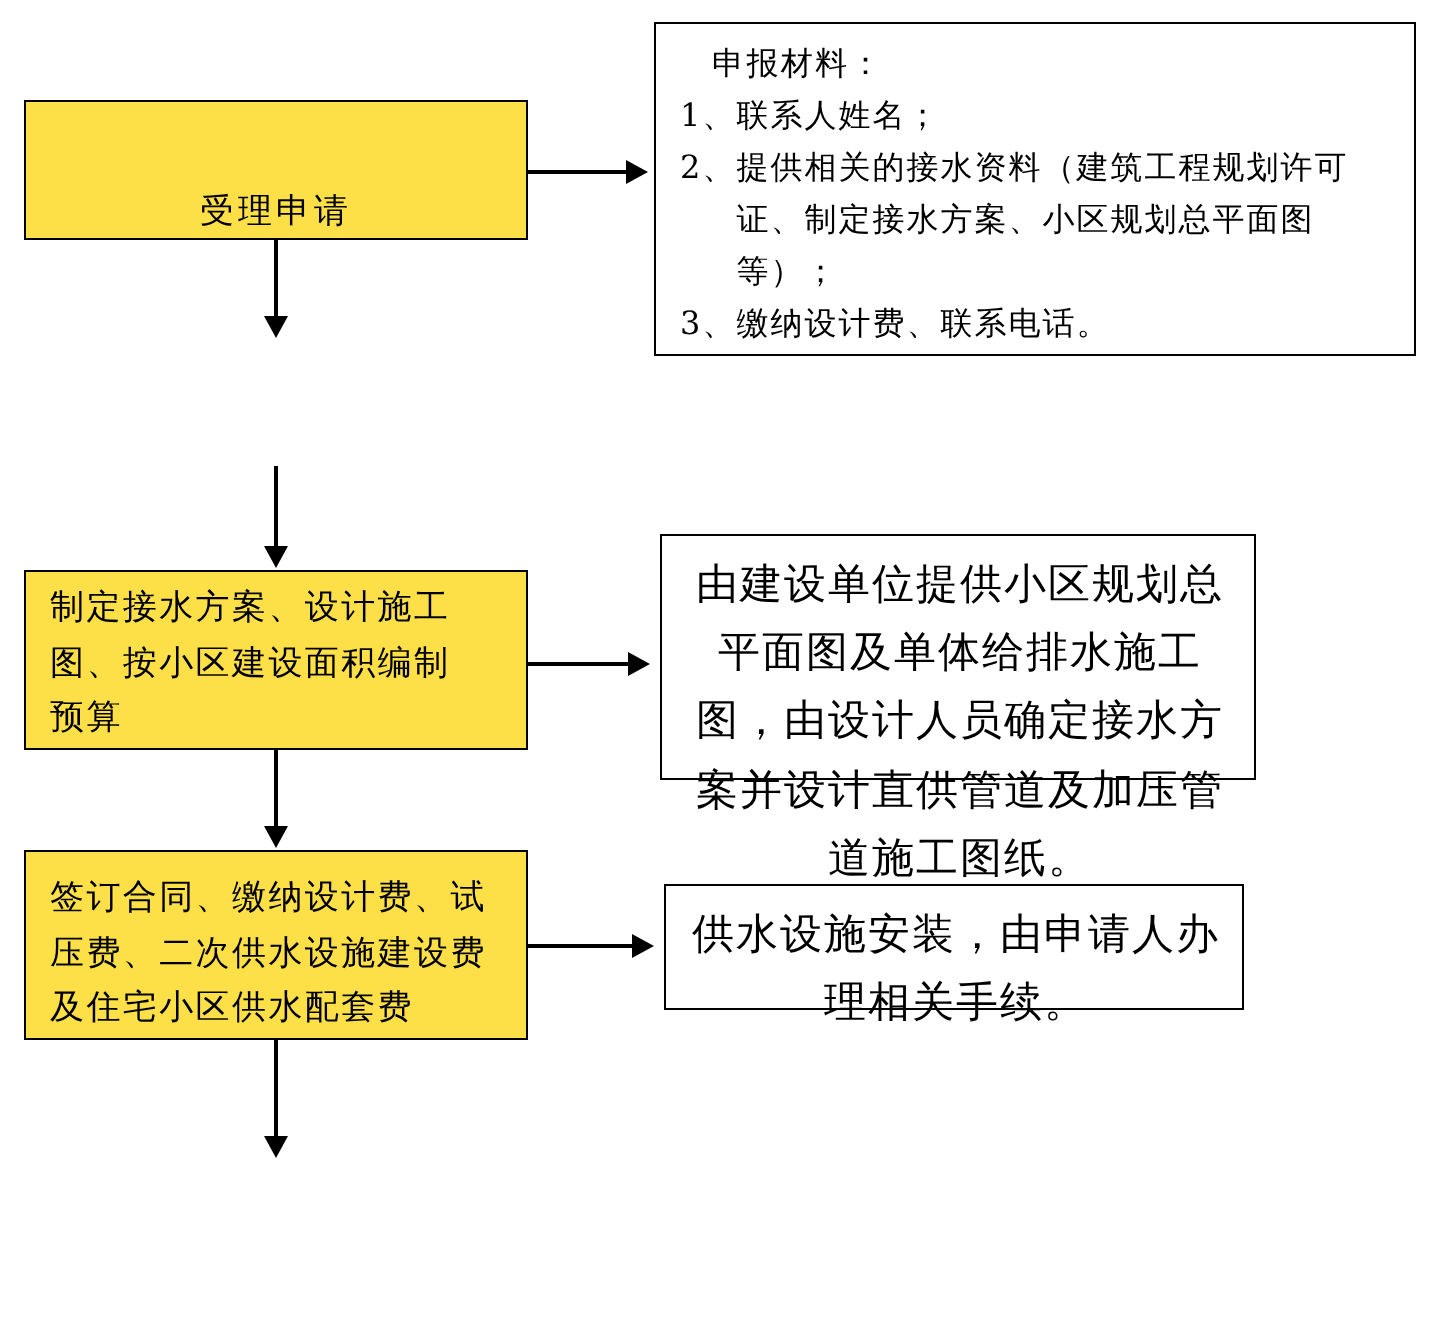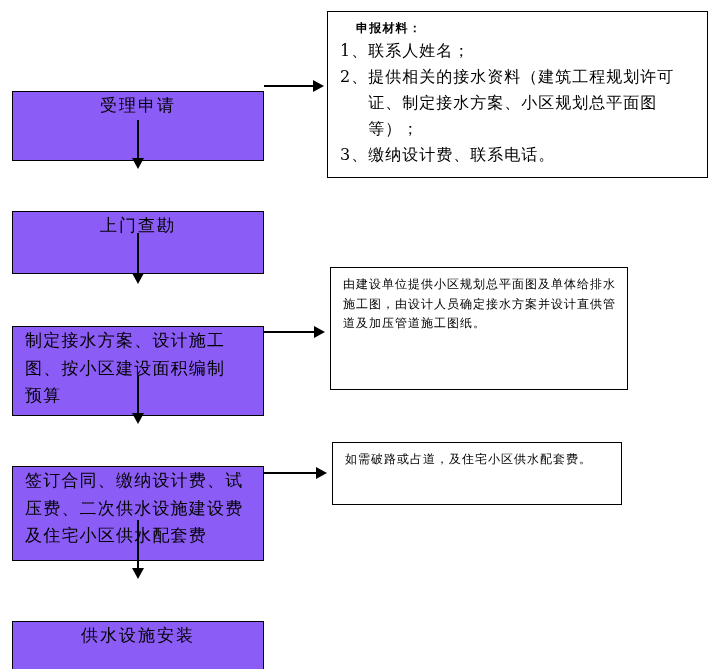--- a/index.html
+++ b/index.html
@@ -17,26 +17,25 @@
     height: 669px;
     background: #ffffff;
     overflow: hidden;
   }
 
   
   .node {
     position: absolute;
     box-sizing: border-box;
     border: 1.3px solid #000000;
-    background: #8b5cf6;
+    background: #fde047;
     display: flex;
-    align-items: flex-start;
+    align-items: flex-end;
     justify-content: center;
     text-align: center;
-    margin-top: 41px;
   }
   .node .label {
     font-size: 17px;
     letter-spacing: 2.0px;
     line-height: 1.55;
     white-space: pre-line;
   }
 
   
   #box-accept   { left: 12px;  top: 50px;  width: 252px; height: 70px;  }
@@ -58,43 +57,43 @@
 
   
   .note {
     position: absolute;
     box-sizing: border-box;
     border: 1.3px solid #000000;
     background: #ffffff;
     padding: 7px 10px 7px 12px;
   }
   .note .ntitle {
-    font-size: 12px;
+    font-size: 16px;
     letter-spacing: 1.2px;
     line-height: 1.62;
     padding-left: 16px;
-    font-weight: bold;
   }
   .note .nline {
     font-size: 16px;
     letter-spacing: 1.0px;
     line-height: 1.62;
     display: flex;
   }
   .note .nmark {
     flex: 0 0 auto;
     white-space: pre;
   }
   .note .ntext {
     flex: 1 1 auto;
   }
   .note .ptext {
-    font-size: 12px;
+    font-size: 21px;
     letter-spacing: 1.0px;
     line-height: 1.63;
+    text-align: center;
   }
 
   #note-materials { left: 327px; top: 11px;  width: 381px; height: 167px; }
   #note-drawings  { left: 330px; top: 267px; width: 298px; height: 123px; }
   #note-roadwork  { left: 332px; top: 442px; width: 290px; height: 63px;  }
 
   
   .vline {
     position: absolute;
     width: 1.6px;
@@ -124,39 +123,33 @@
 </style>
 </head>
 <body>
 
 <div id="canvas">
 
   <div class="node" id="box-accept">
     <span class="label">受理申请</span>
   </div>
 
-  <div class="node" id="box-survey">
-    <span class="label">上门查勘</span>
-  </div>
 
   <div class="node" id="box-contract">
     <span class="label">签订合同、缴纳设计费、试
 压费、二次供水设施建设费
 及住宅小区供水配套费</span>
   </div>
 
   <div class="node" id="box-plan">
     <span class="label">制定接水方案、设计施工
 图、按小区建设面积编制
 预算</span>
   </div>
 
-  <div class="node" id="box-install">
-    <span class="label">供水设施安装</span>
-  </div>
 
   <div class="note" id="note-materials">
     <div class="ntitle">申报材料：</div>
     <div class="nline">
       <span class="nmark">1、</span>
       <span class="ntext">联系人姓名；</span>
     </div>
     <div class="nline">
       <span class="nmark">2、</span>
       <span class="ntext">提供相关的接水资料（建筑工程规划许可证、制定接水方案、小区规划总平面图等）；</span>
@@ -165,21 +158,21 @@
       <span class="nmark">3、</span>
       <span class="ntext">缴纳设计费、联系电话。</span>
     </div>
   </div>
 
   <div class="note" id="note-drawings">
     <div class="ptext">由建设单位提供小区规划总平面图及单体给排水施工图，由设计人员确定接水方案并设计直供管道及加压管道施工图纸。</div>
   </div>
 
   <div class="note" id="note-roadwork">
-    <div class="ptext">如需破路或占道，及住宅小区供水配套费。</div>
+    <div class="ptext">供水设施安装，由申请人办理相关手续。</div>
   </div>
 
   <div class="hline" style="left:264px; top:85px; width:49px;"></div>
   <div class="arrow-right" style="left:313px; top:80px;"></div>
 
   <div class="vline" style="left:137px; top:120px; width:1.6px; height:40px;"></div>
   <div class="arrow-down" style="left:132px; top:158px;"></div>
 
   <div class="vline" style="left:137px; top:233px; width:1.6px; height:41px;"></div>
   <div class="arrow-down" style="left:132px; top:273px;"></div>

